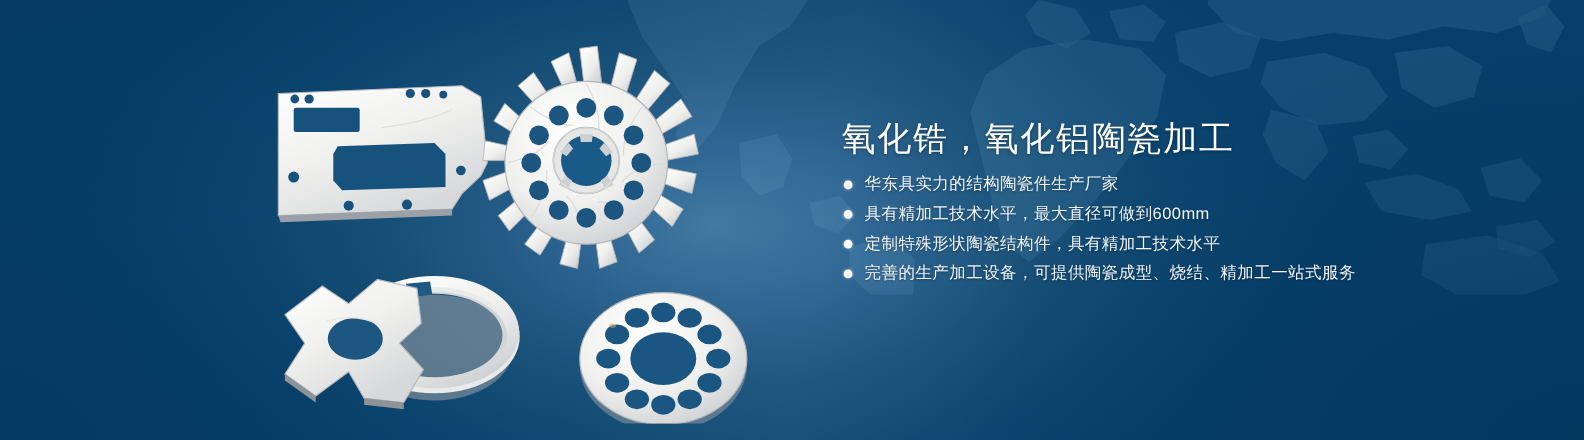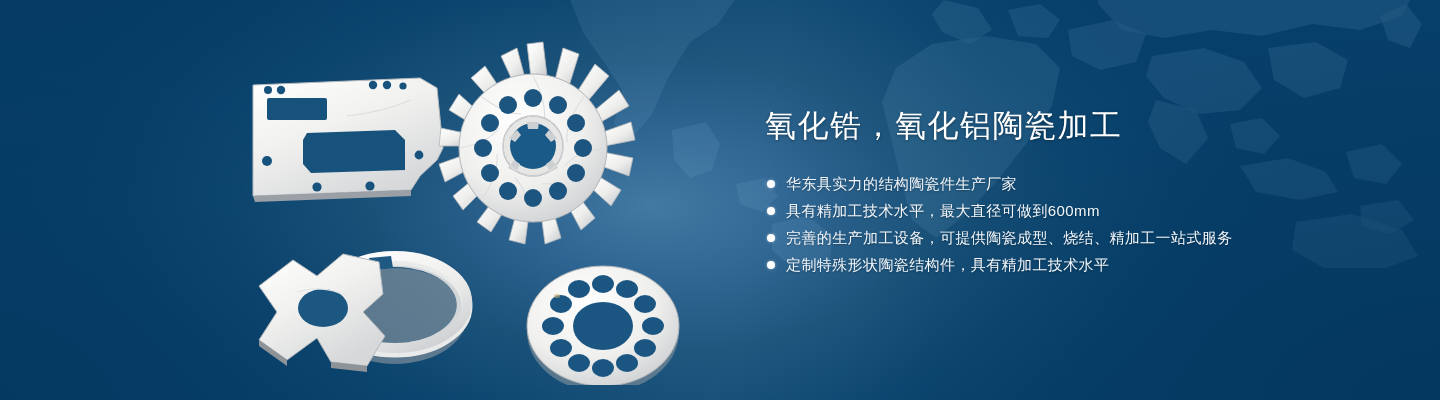--- a/index.html
+++ b/index.html
@@ -46,21 +46,21 @@
     position:absolute;left:765px;top:106px;width:520px;
   }
   .title{
     margin:0;
     font-size:31px;line-height:40px;
     color:#ffffff;font-weight:400;letter-spacing:1.5px;
     text-shadow:0 1px 3px rgba(0,0,0,.35);
     white-space:nowrap;
   }
   .bullets{
-    list-style:none;margin:28px 0 0 0;padding:0;
+    list-style:none;margin:12px 0 0 0;padding:0;
   }
   .bullets li{
     position:relative;
     padding-left:21px;
     margin-bottom:8px;
     font-size:15px;line-height:19px;
     color:#f2f6fa;letter-spacing:.4px;
     text-shadow:0 1px 2px rgba(0,0,0,.3);
     white-space:nowrap;
   }
@@ -274,22 +274,22 @@
       <li>
         <span class="dot"></span>
         <span>华东具实力的结构陶瓷件生产厂家</span>
       </li>
       <li>
         <span class="dot"></span>
         <span>具有精加工技术水平，最大直径可做到600mm</span>
       </li>
       <li>
         <span class="dot"></span>
+        <span>定制特殊形状陶瓷结构件，具有精加工技术水平</span>
+      </li>
+      <li>
+        <span class="dot"></span>
         <span>完善的生产加工设备，可提供陶瓷成型、烧结、精加工一站式服务</span>
-      </li>
-      <li>
-        <span class="dot"></span>
-        <span>定制特殊形状陶瓷结构件，具有精加工技术水平</span>
       </li>
     </ul>
   </div>
 
 </div>
 
 </body></html>

